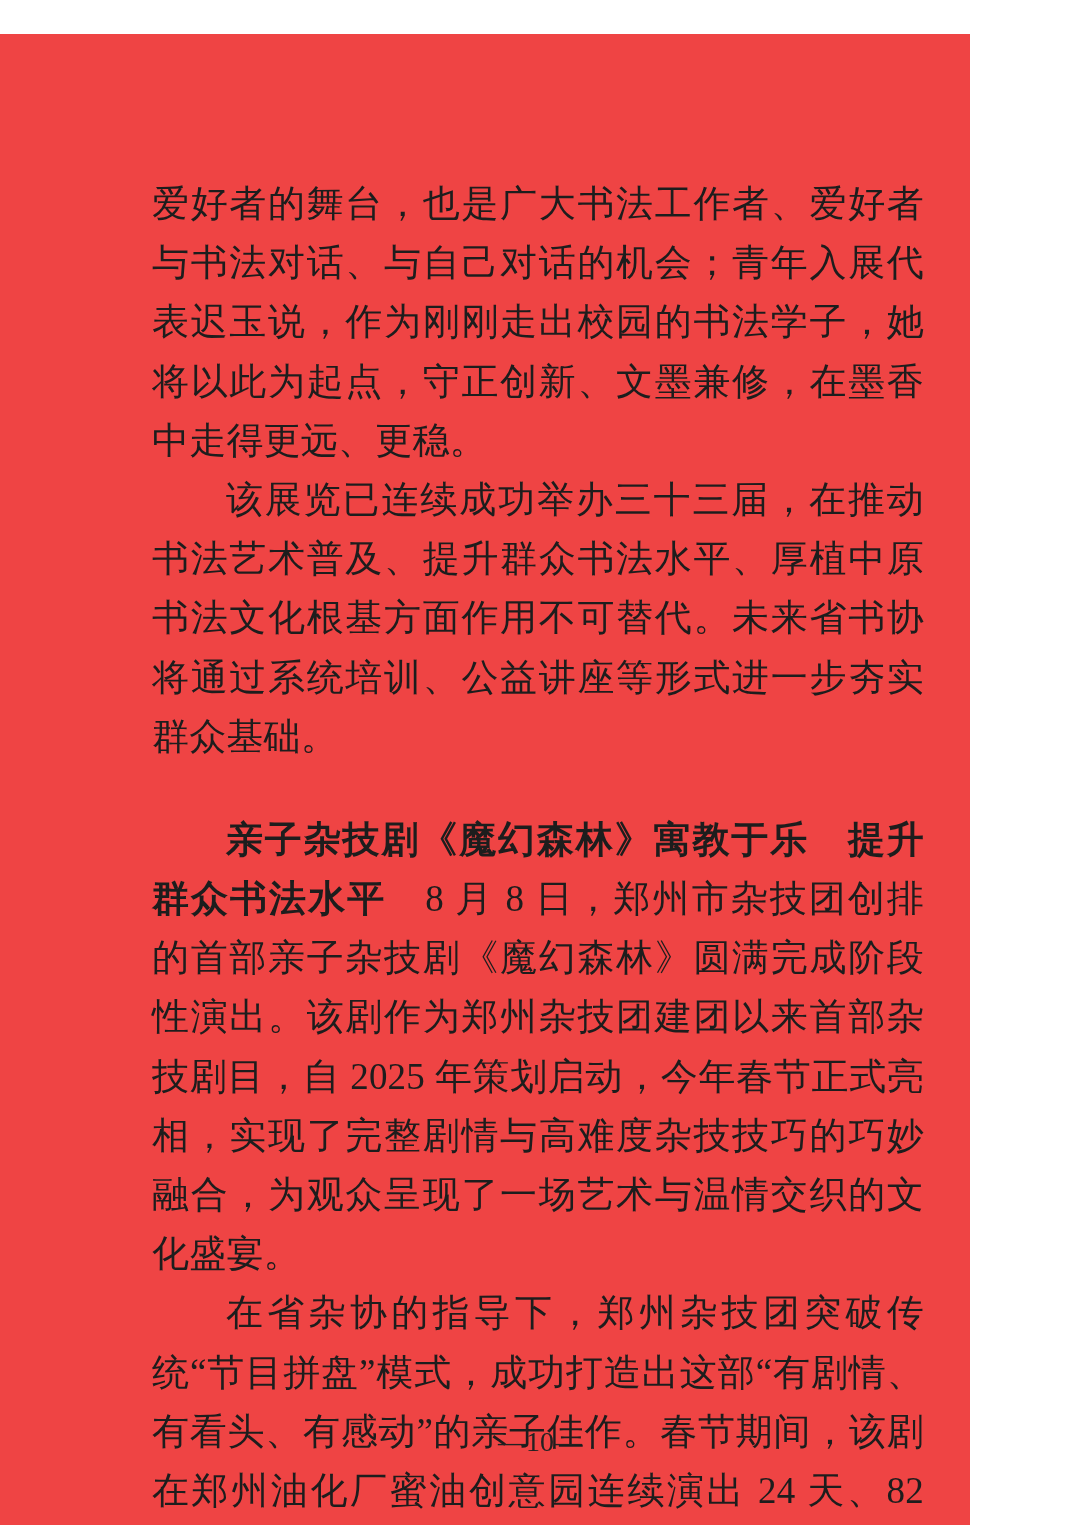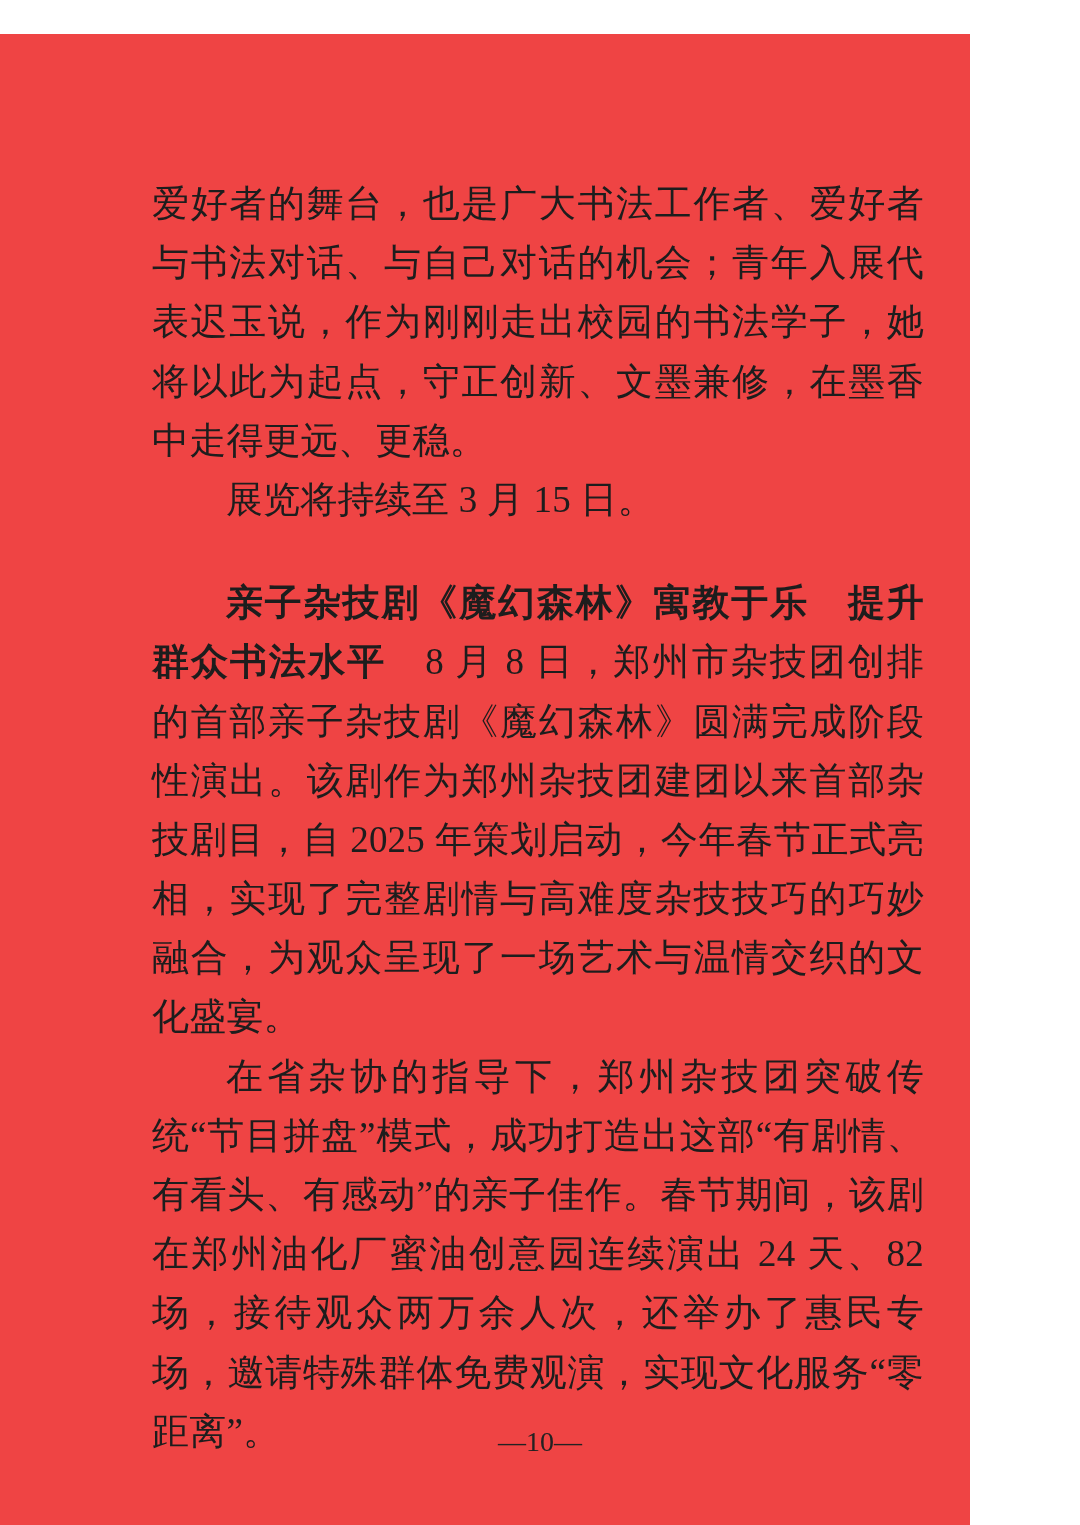--- a/index.html
+++ b/index.html
@@ -58,22 +58,22 @@
 </style>
 </head>
 <body>
 
 <div class="page">
 
   <div class="content">
 
     <p class="para">爱好者的舞台，也是广大书法工作者、爱好者与书法对话、与自己对话的机会；青年入展代表迟玉说，作为刚刚走出校园的书法学子，她将以此为起点，守正创新、文墨兼修，在墨香中走得更远、更稳。</p>
 
+    <p class="para indent">该展览已连续成功举办三十三届，在推动书法艺术普及、提升群众书法水平、厚植中原书法文化根基方面作用不可替代。未来省书协将通过系统培训、公益讲座等形式进一步夯实群众基础。</p>
 
-    <p class="para indent">展览将持续至 3 月 15 日。</p>
 
     <div class="gap-section"></div>
 
     <p class="para indent"><span class="headline">亲子杂技剧《魔幻森林》寓教于乐　提升群众书法水平</span><span>　8 月 8 日，郑州市杂技团创排的首部亲子杂技剧《魔幻森林》圆满完成阶段性演出。该剧作为郑州杂技团建团以来首部杂技剧目，自 2025 年策划启动，今年春节正式亮相，实现了完整剧情与高难度杂技技巧的巧妙融合，为观众呈现了一场艺术与温情交织的文化盛宴。</span></p>
 
     <p class="para indent">在省杂协的指导下，郑州杂技团突破传统“节目拼盘”模式，成功打造出这部“有剧情、有看头、有感动”的亲子佳作。春节期间，该剧在郑州油化厂蜜油创意园连续演出 24 天、82 场，接待观众两万余人次，还举办了惠民专场，邀请特殊群体免费观演，实现文化服务“零距离”。</p>
 
   </div>
 
   <div class="footer">—10—</div>

